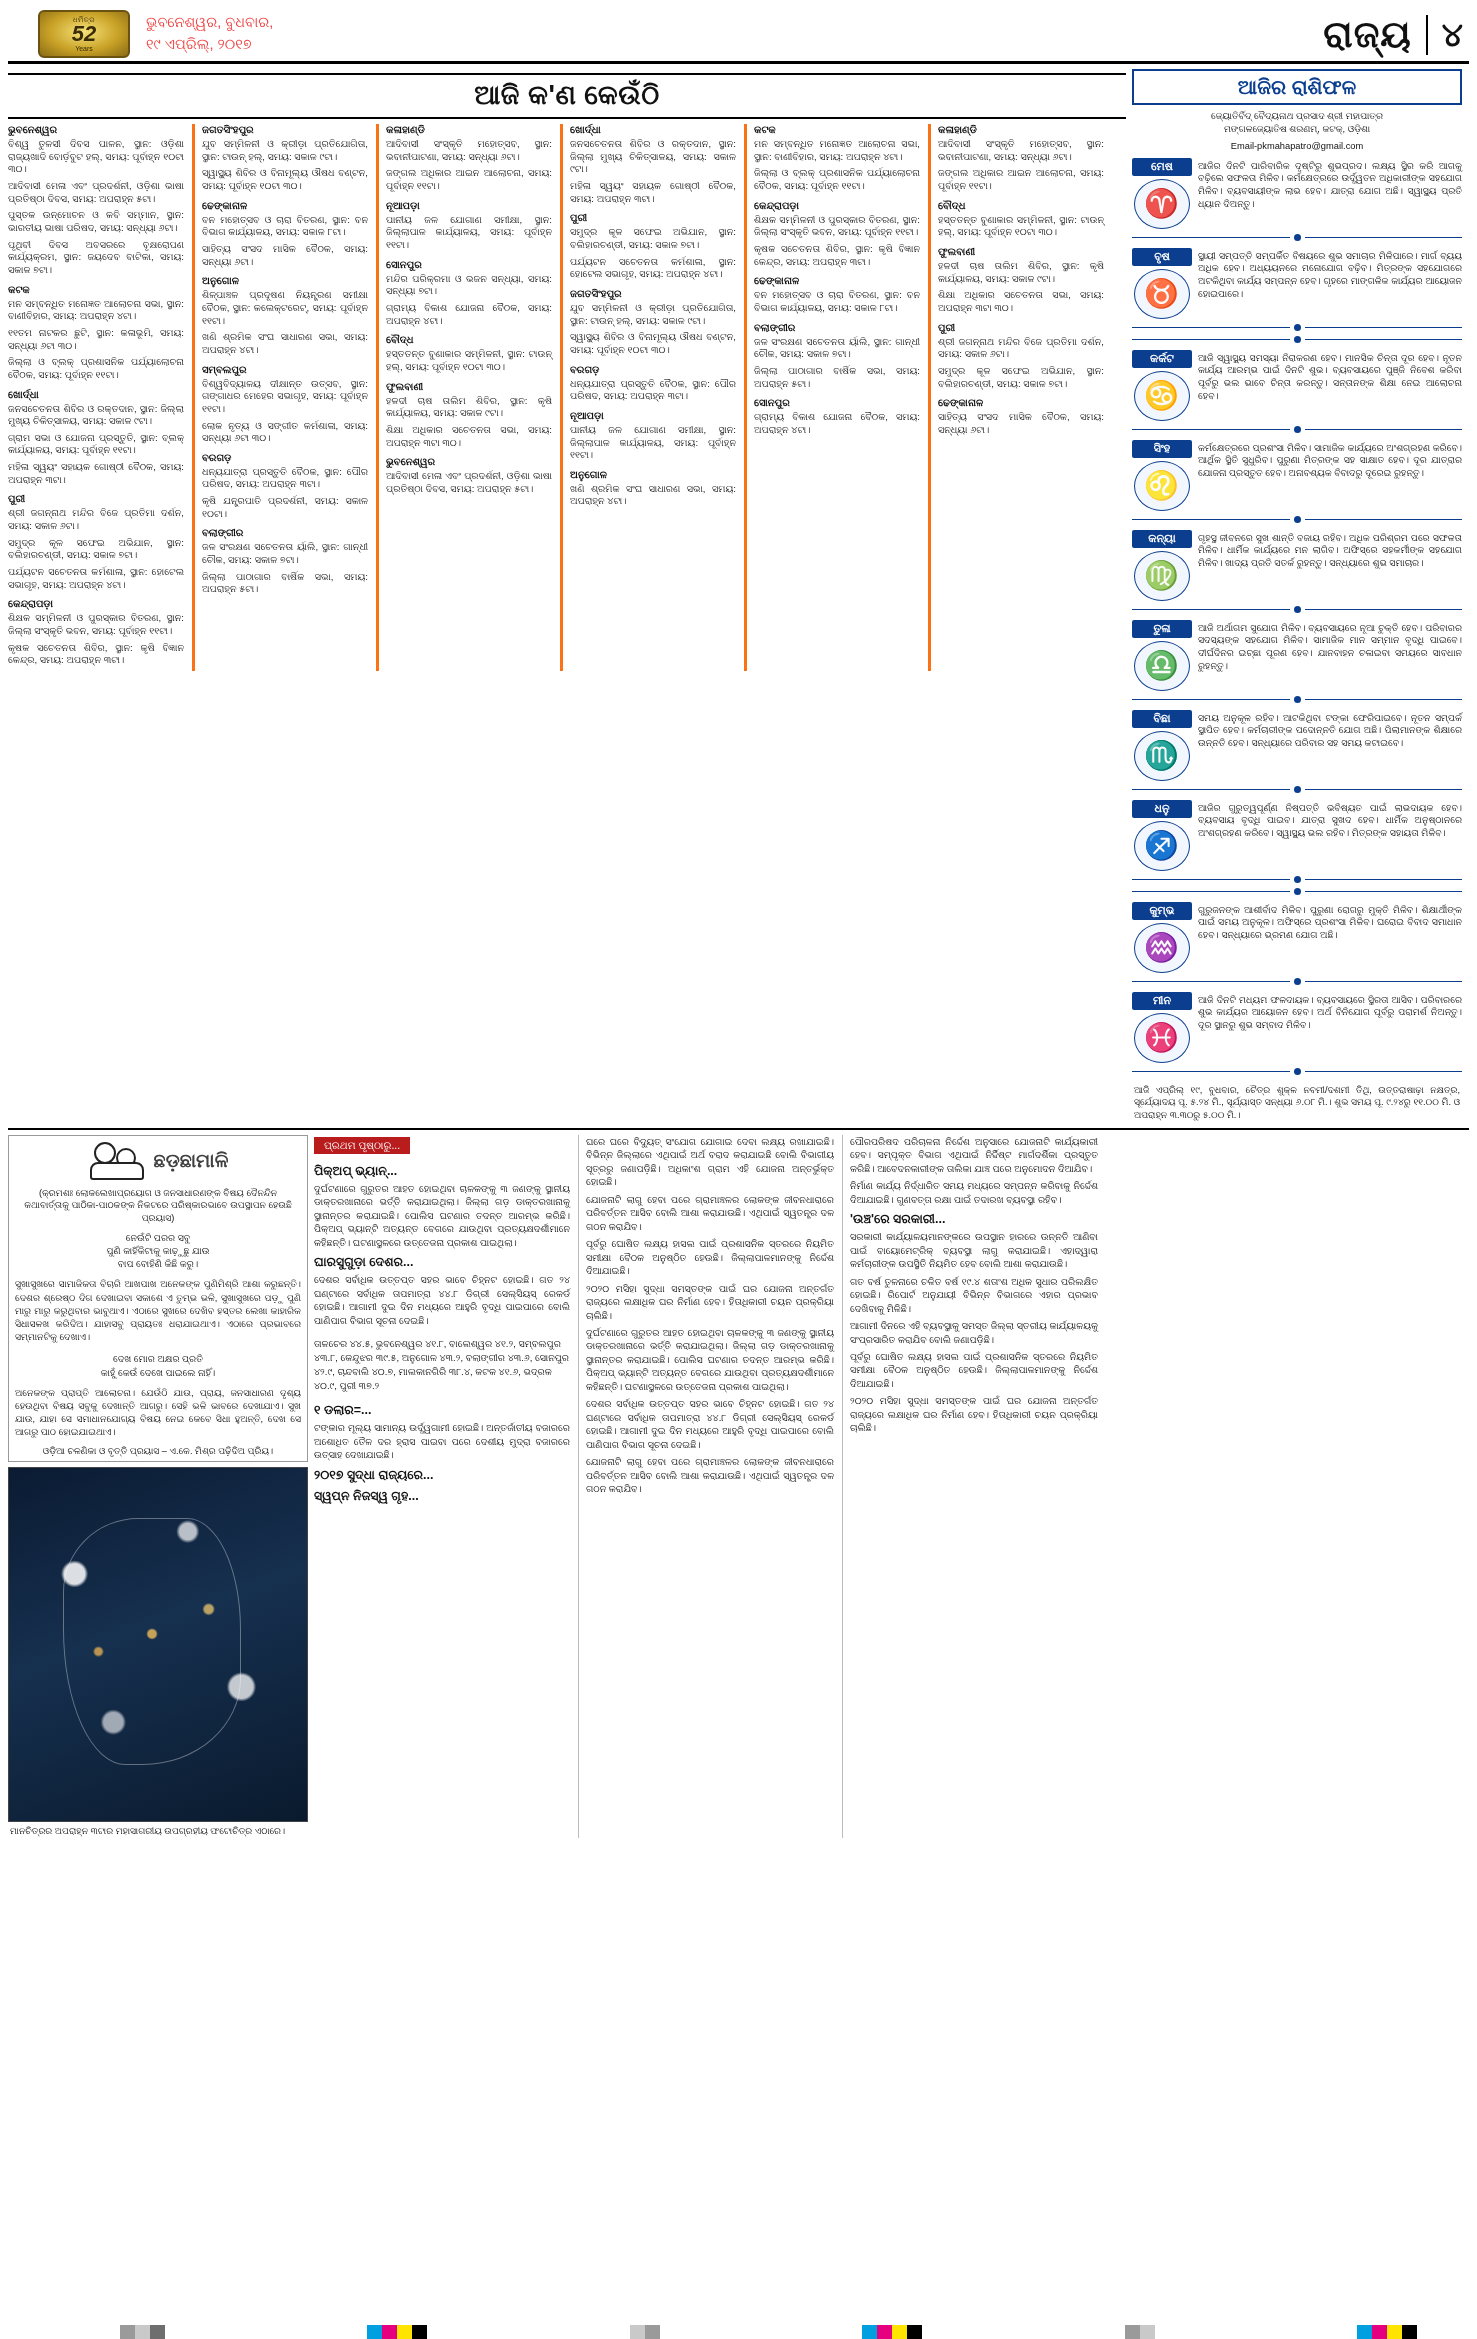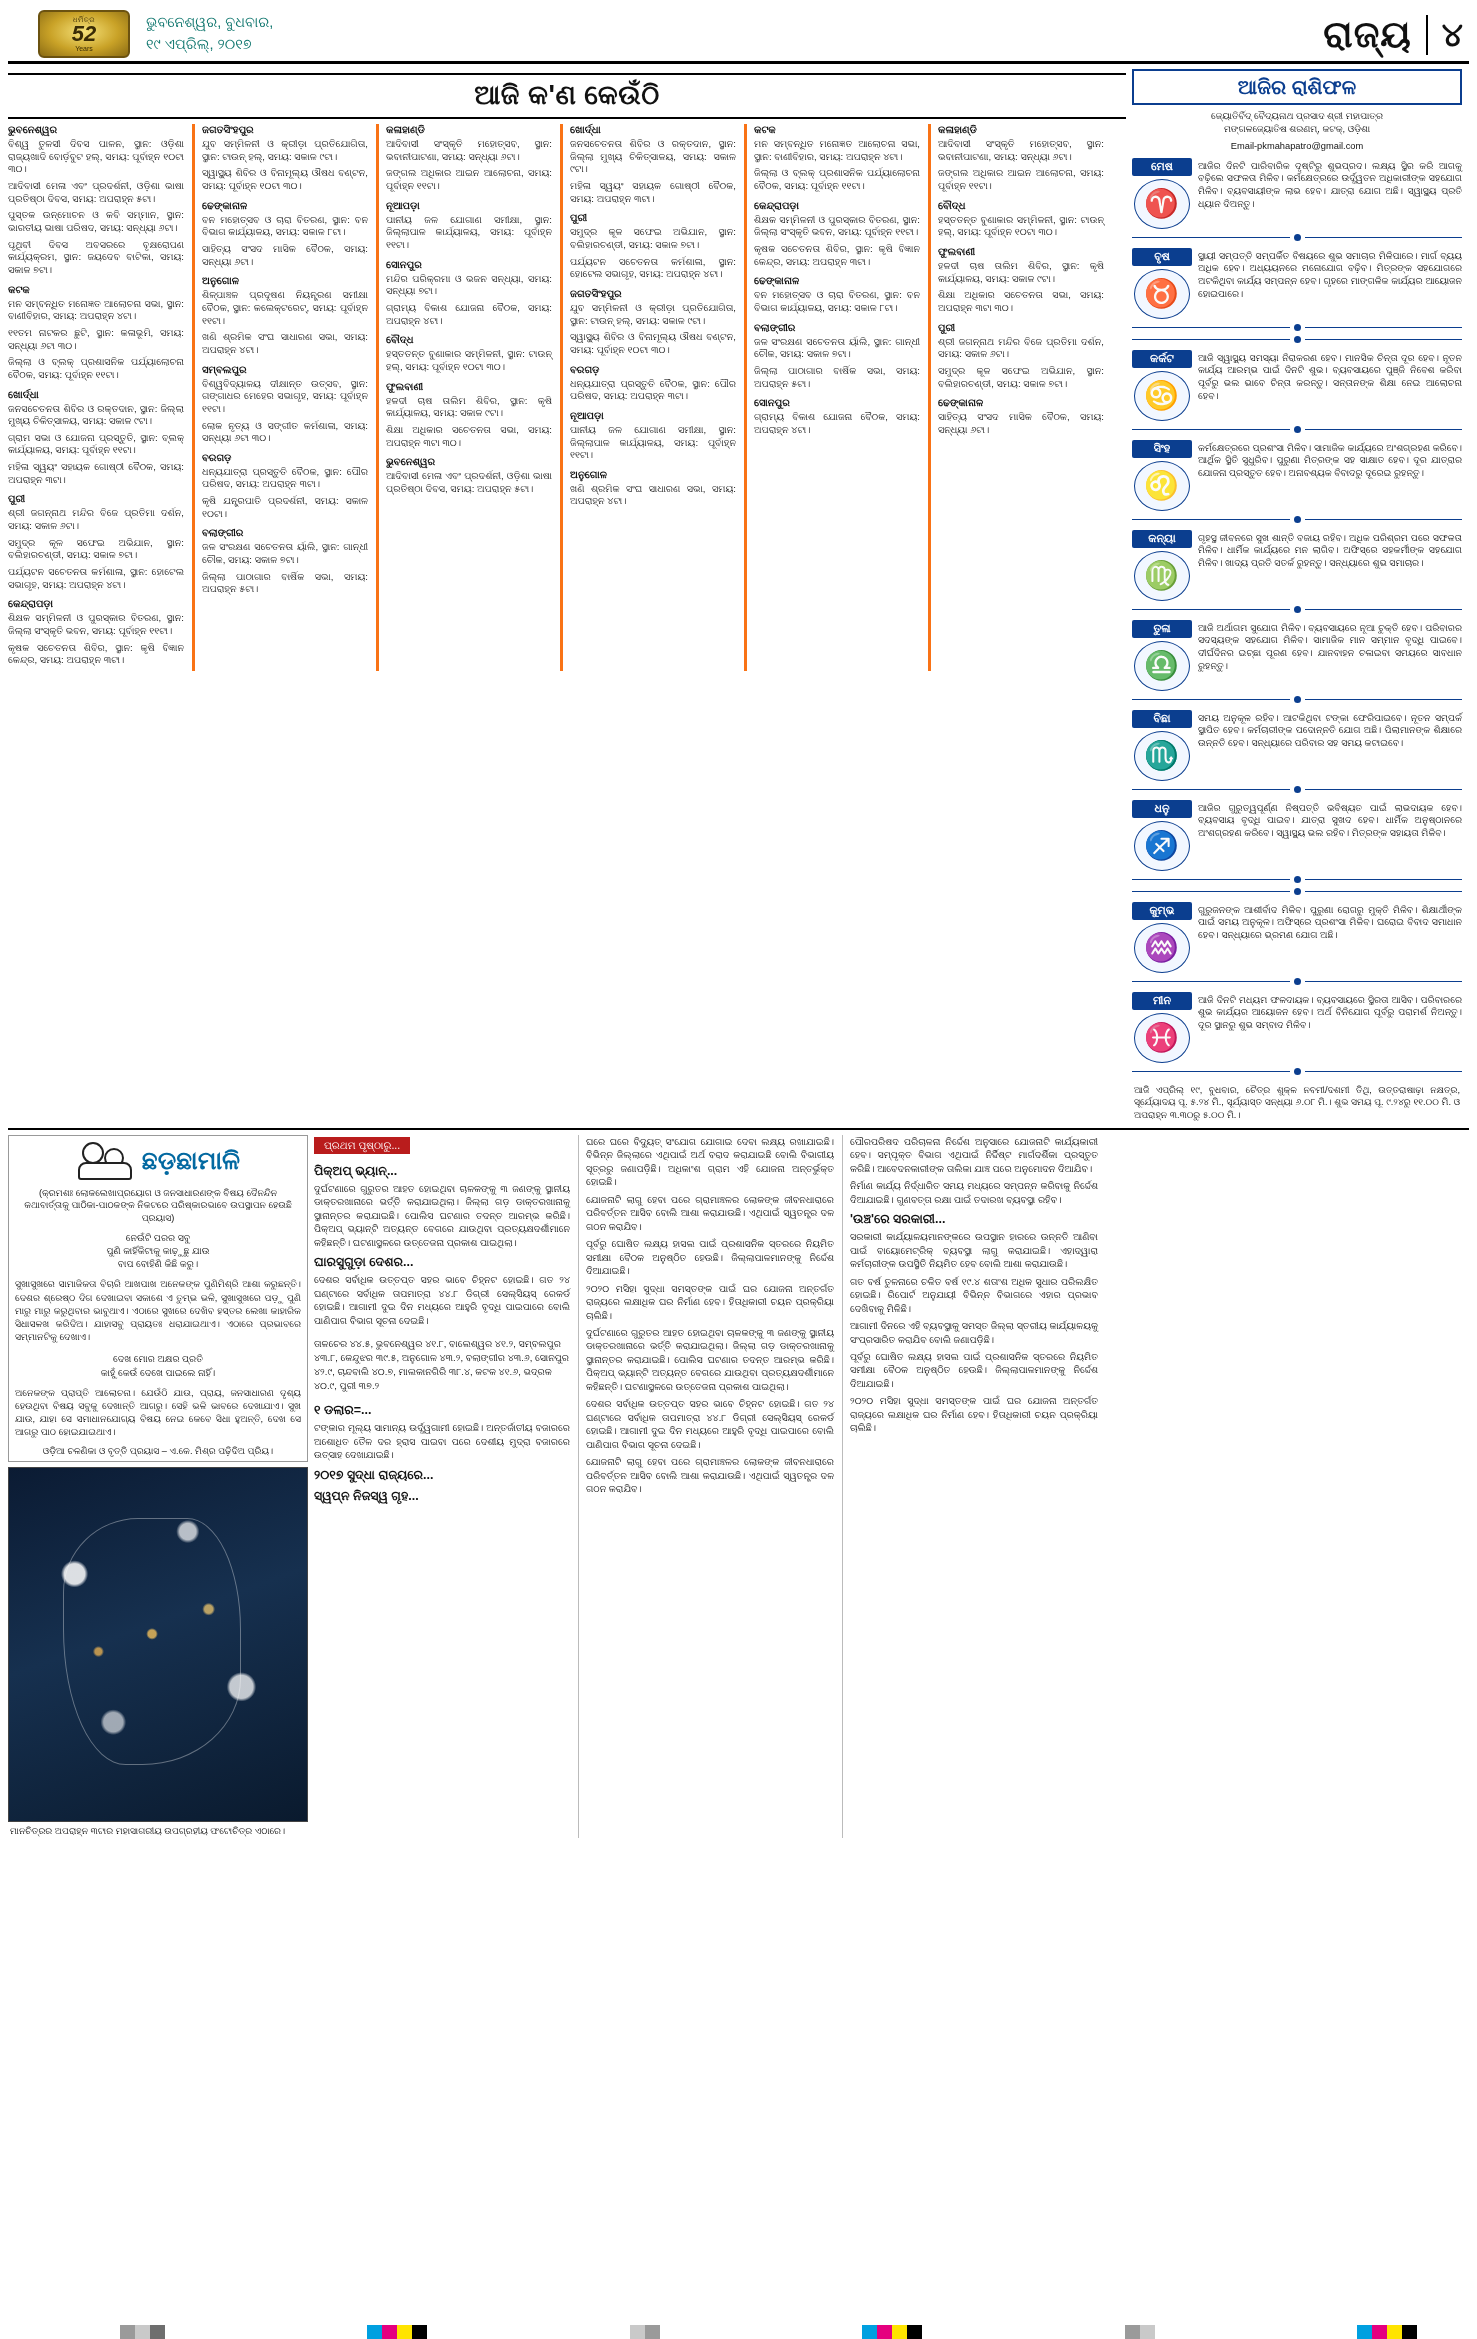--- a/index.html
+++ b/index.html
@@ -22,21 +22,21 @@
   .logo-badge {
     width:92px; height:48px; margin-left:30px;
     background:radial-gradient(ellipse at 50% 45%, #f6e27a 0%, #c9a227 55%, #8a6b14 100%);
     border:2px solid #6b5210; border-radius:6px;
     display:flex; flex-direction:column; align-items:center; justify-content:center;
     color:#3a2c06; line-height:1;
   }
   .logo-badge .top { font-size:7px; letter-spacing:.5px; }
   .logo-badge .num { font-size:22px; font-weight:bold;font-style:italic; }
   .logo-badge .bot { font-size:7px; }
-  .mast-date { margin-left:16px; font-size:14.5px; line-height:1.45; color:#0f766e; }
+  .mast-date { margin-left:16px; font-size:14.5px; line-height:1.45; color:#ef4444; }
   .mast-right {
     position:absolute; right:6px; top:0; height:58px;
     display:flex; align-items:center; gap:14px;
   }
   .mast-right .sec { font-size:37px; font-weight:bold; letter-spacing:1px; }
   .mast-right .bar { width:2px; height:40px; background:#000; }
   .mast-right .pg { font-size:33px; font-weight:bold; }
 
   
   .wrap { display:flex; gap:6px; margin-top:5px; }
@@ -94,21 +94,21 @@
   .bottom { display:flex; gap:6px; margin-top:6px; border-top:2px solid #000; padding-top:5px; }
   .bl { width:300px; }
   .bmid { width:812px; display:flex; gap:8px; }
   .bcol { width:256px; }
   .bcol + .bcol { border-left:1px solid #bbb; padding-left:7px; }
 
   .cartoon-box { border:1px solid #999; padding:4px; }
   .cartoon-title {
     display:flex; align-items:center; gap:6px; justify-content:center;
   }
-  .cartoon-title .ttl { color:#0369a1; font-size:25px; font-weight:bold; }
+  .cartoon-title .ttl { color:#404040; font-size:19px; font-weight:bold; }
   .cartoon-face { width:60px; height:42px; position:relative; }
   .cartoon-face .head { position:absolute; left:6px; top:2px; width:22px; height:22px; border:2px solid #222; border-radius:50%; background:#fff; }
   .cartoon-face .head2 { position:absolute; left:28px; top:8px; width:20px; height:20px; border:2px solid #222; border-radius:50%; background:#fff; }
   .cartoon-face .body { position:absolute; left:2px; top:22px; width:54px; height:18px; border:2px solid #222; border-radius:8px 8px 3px 3px; background:#fff; }
   .cartoon-cap { font-size:9.2px; line-height:1.35; text-align:center; padding:5px 3px 3px; }
   .cartoon-lines { font-size:9.4px; line-height:1.4; text-align:center; padding:4px 2px; }
   .cartoon-body { font-size:9.3px; line-height:1.42; text-align:justify; padding:4px 2px; }
   .cartoon-sign { font-size:9.2px; text-align:center; padding-top:3px; }
 
   .satmap {

